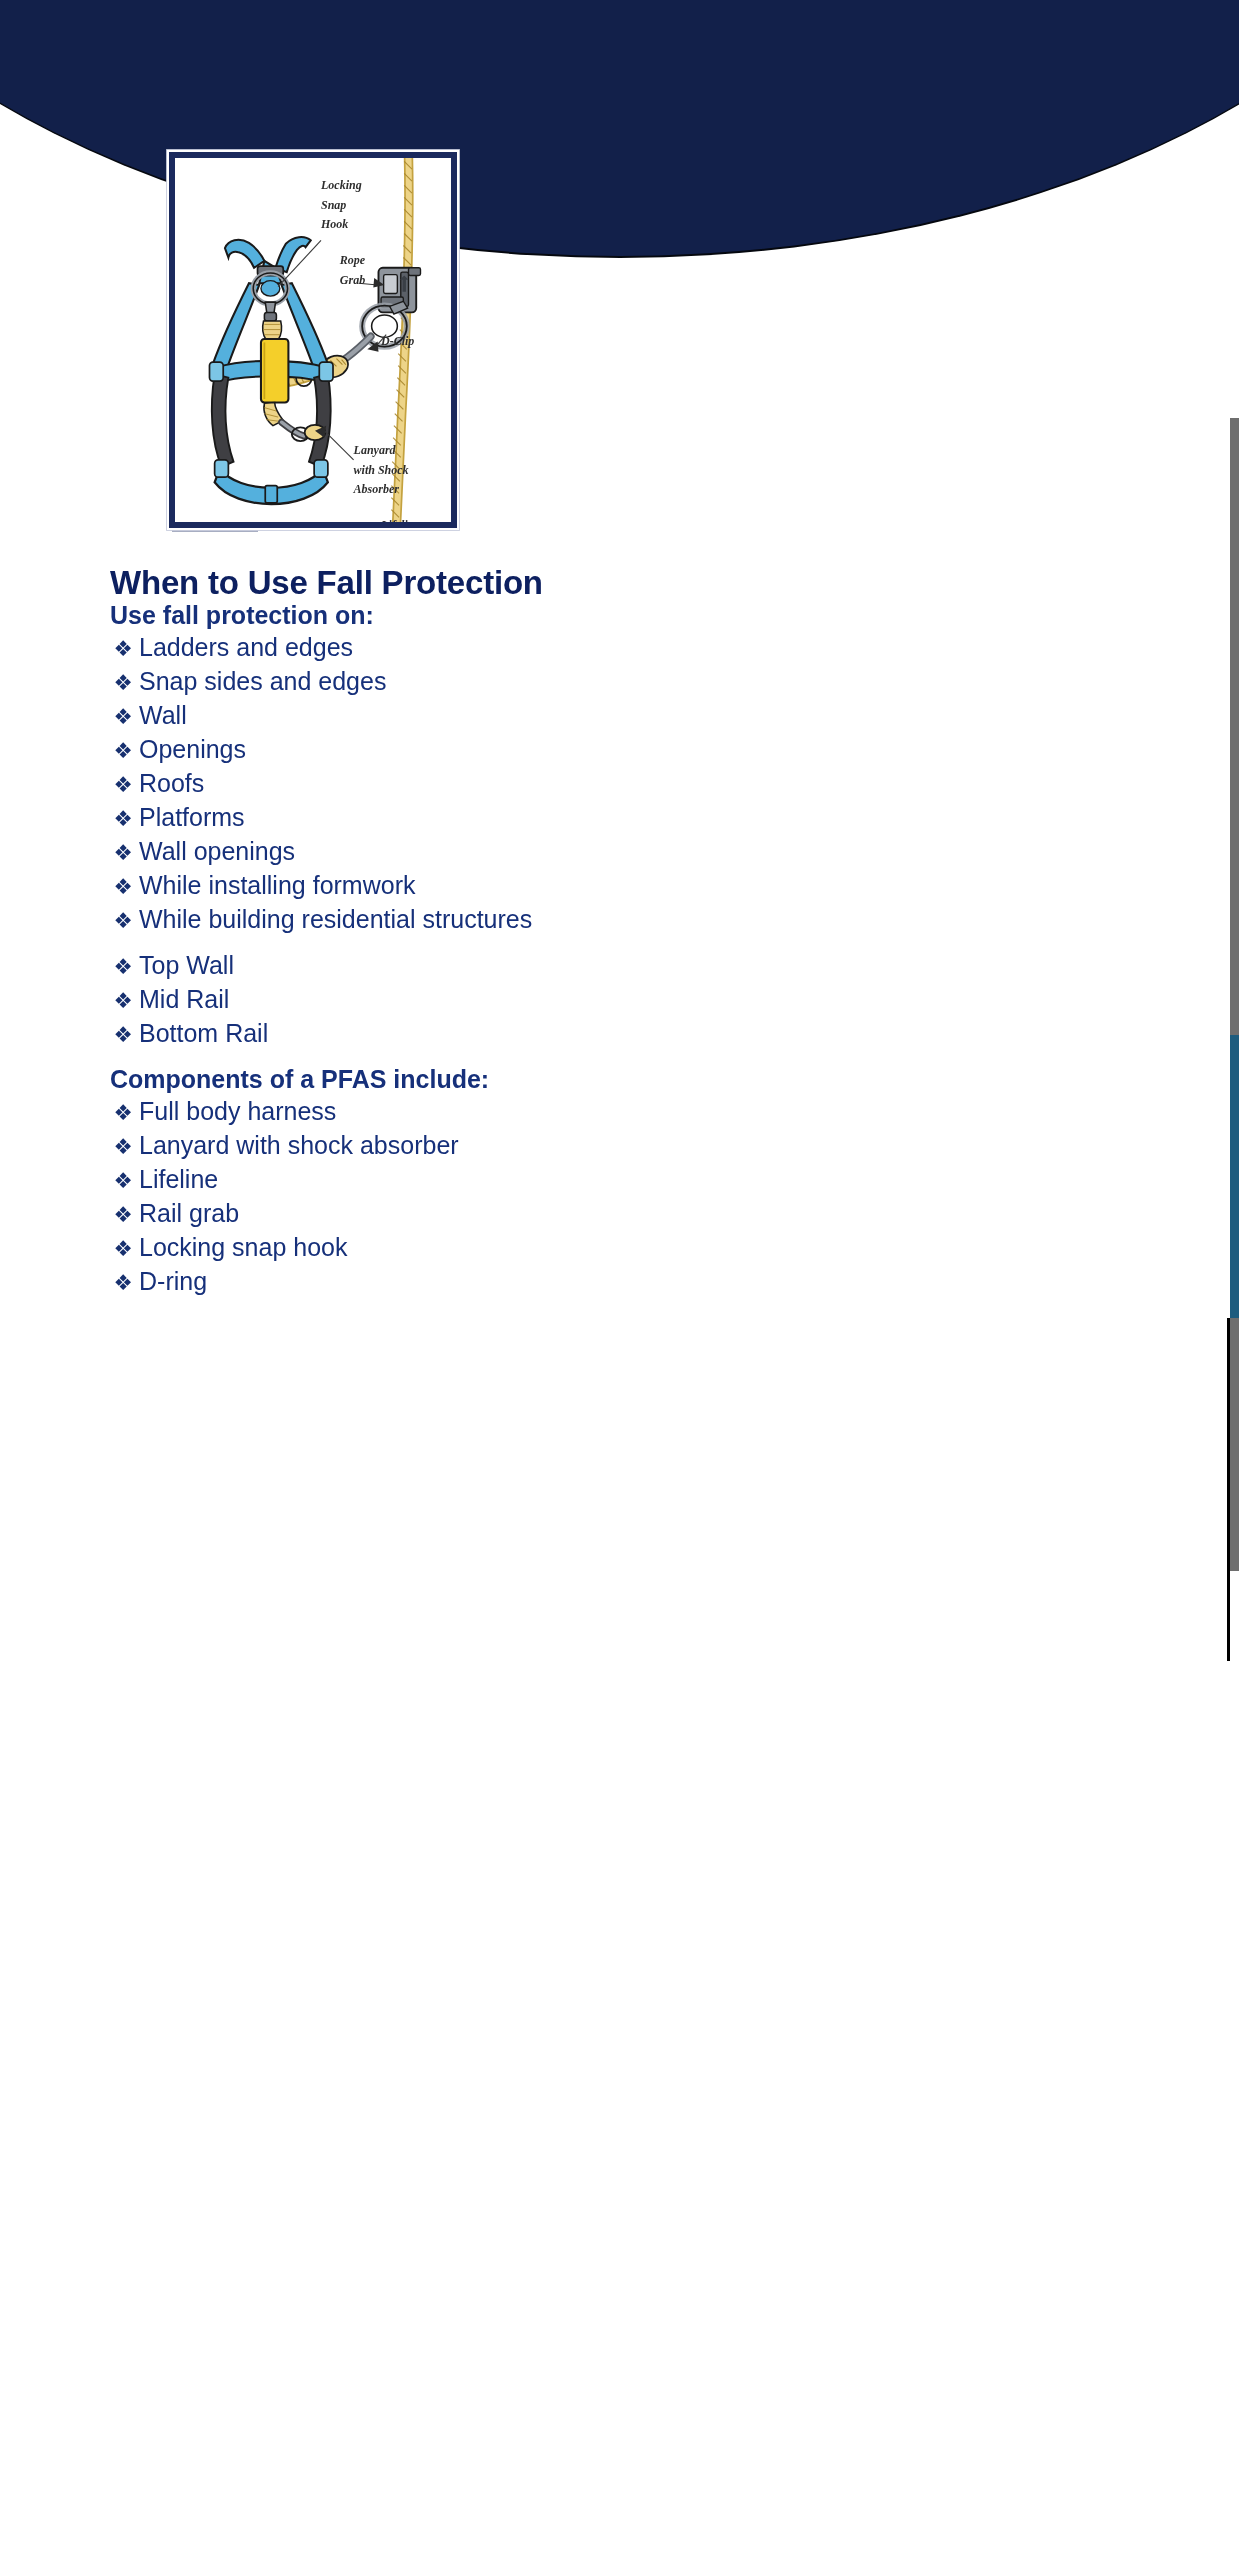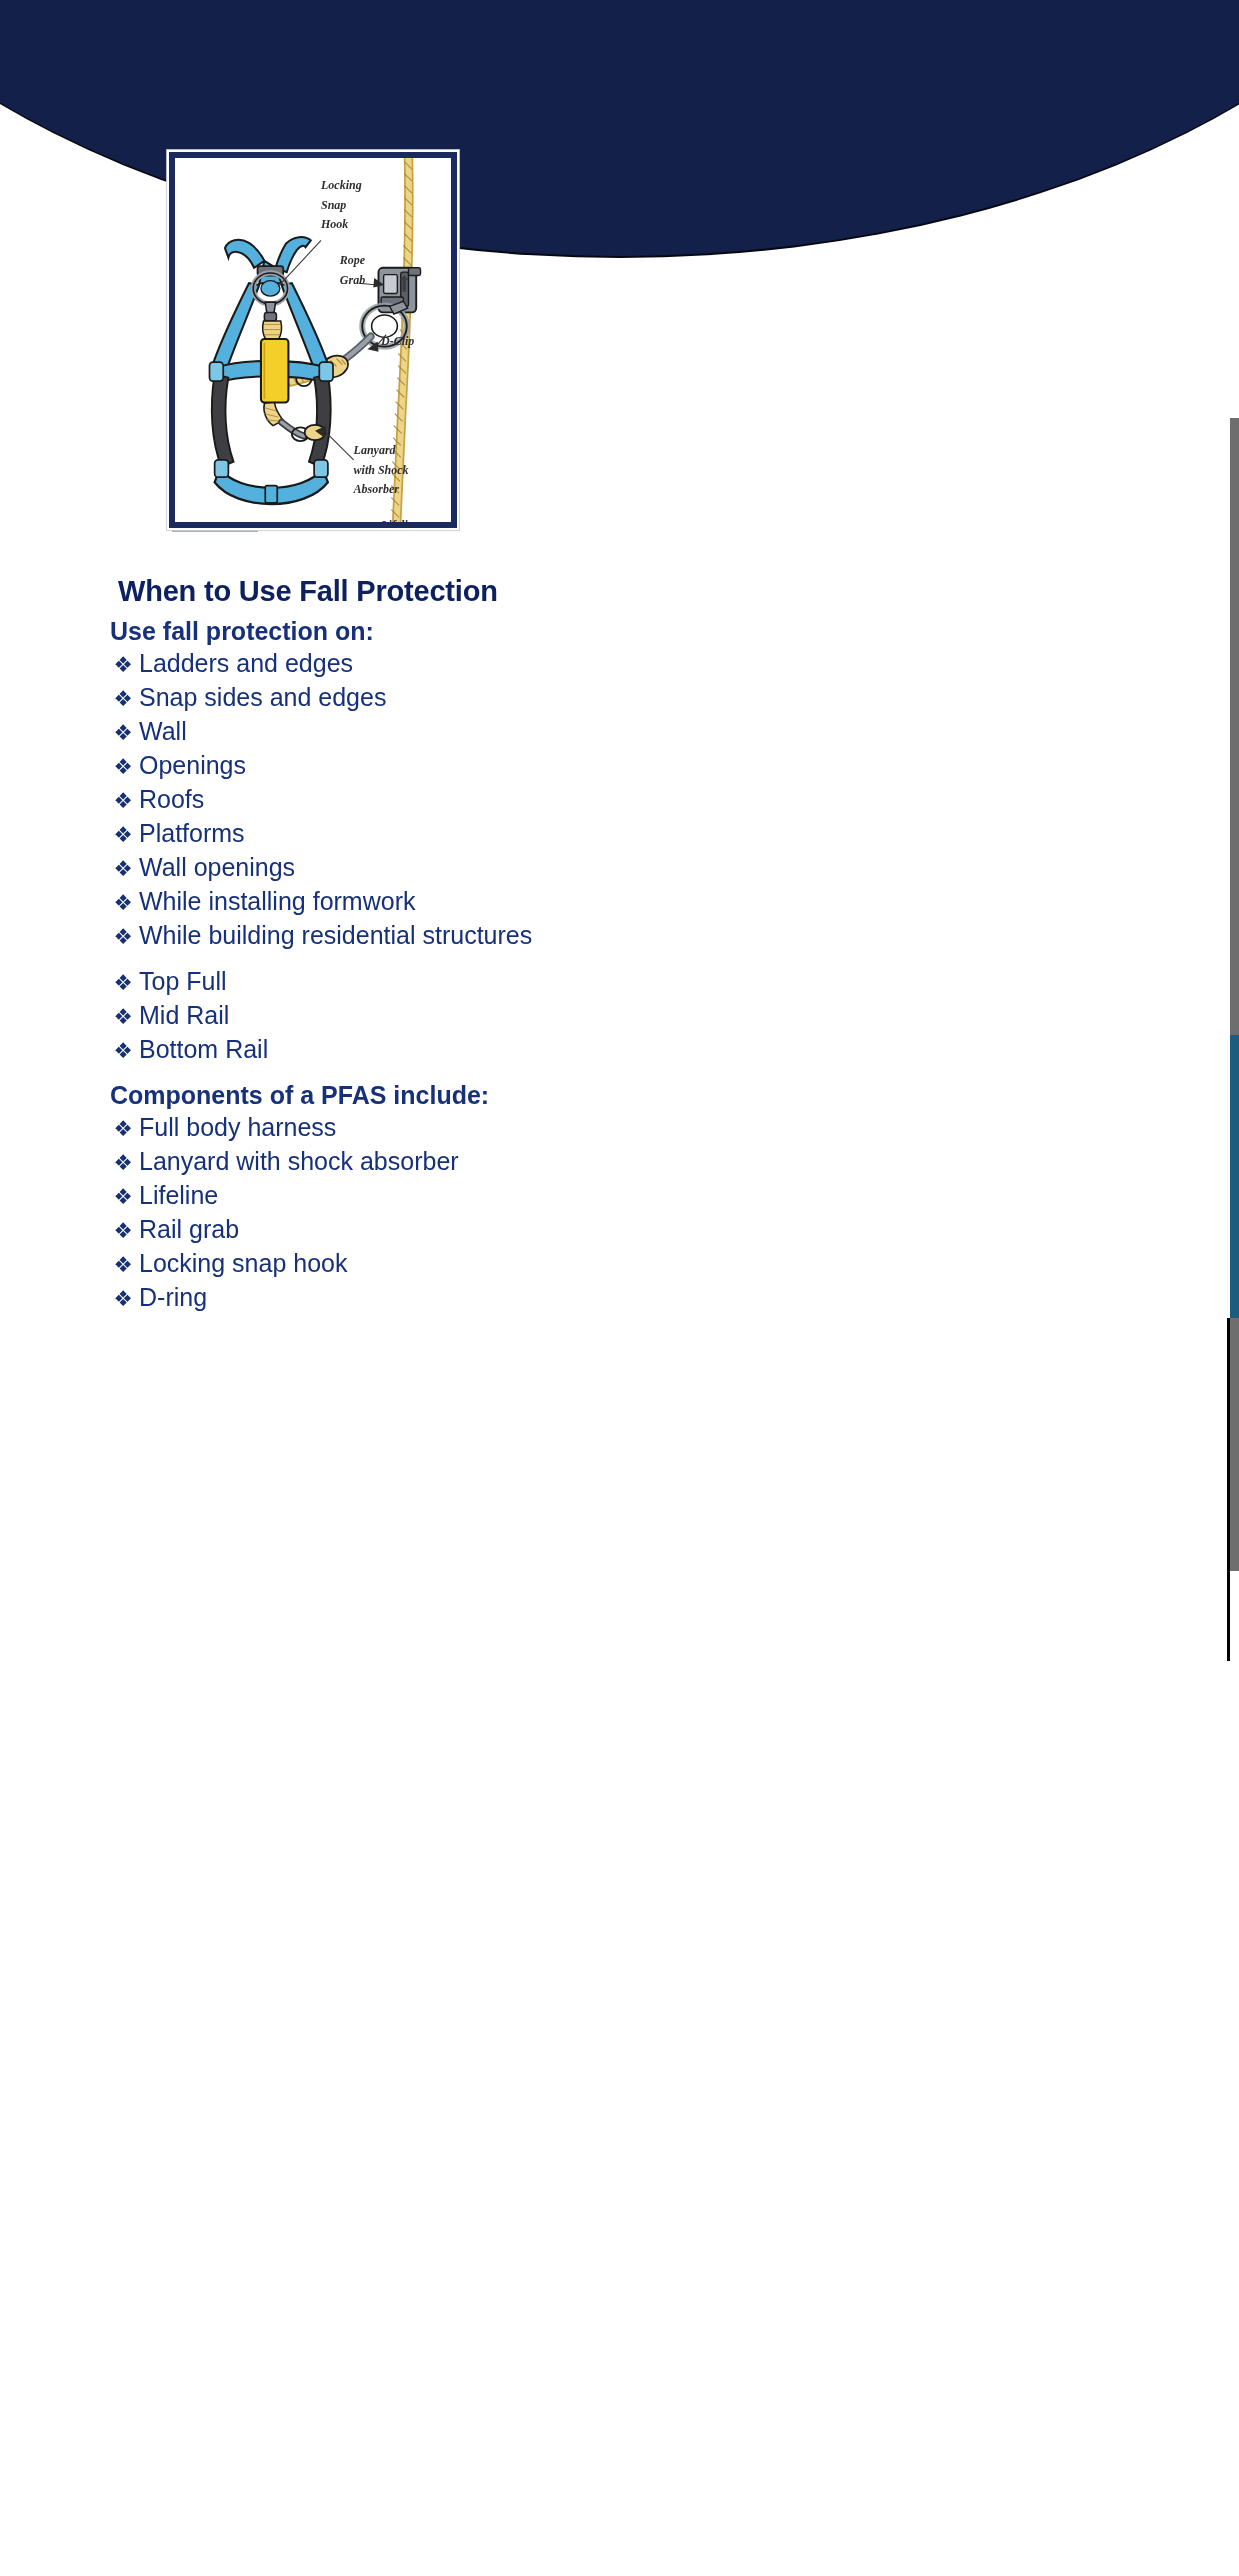--- a/index.html
+++ b/index.html
@@ -65,23 +65,23 @@
   }
 
   
   #content{
     position:absolute;left:110px;top:567px;width:1013px;
     z-index:6;
     color:#0d2060;
   }
   .section{margin:0 0 0 0;}
   .heading{
-    font-size:29px;font-weight:bold;line-height:32px;
+    font-size:33px;font-weight:bold;line-height:32px;
     color:#0d2060;letter-spacing:-0.2px;
-    margin:8px;padding:0;white-space:nowrap;
+    margin:0;padding:0;white-space:nowrap;
   }
   .lead{
     font-size:25px;font-weight:bold;line-height:32px;
     color:#16307a;margin:0;padding:0;white-space:nowrap;
   }
   ul.bullets{list-style:none;margin:0;padding:0;}
   ul.bullets li{
     font-size:25px;line-height:32px;color:#16307a;
     padding-left:0;white-space:nowrap;
     display:flex;align-items:baseline;
@@ -323,21 +323,21 @@
         </li>
     </ul>
   </div>
 
   <div class="gap"></div>
 
   <div class="section">
     <ul class="bullets">
       <li>
           <span class="bul">❖</span>
-          <span>Top Full</span>
+          <span>Top Wall</span>
         </li>
       <li>
           <span class="bul">❖</span>
           <span>Mid Rail</span>
         </li>
       <li>
           <span class="bul">❖</span>
           <span>Bottom Rail</span>
         </li>
     </ul>

